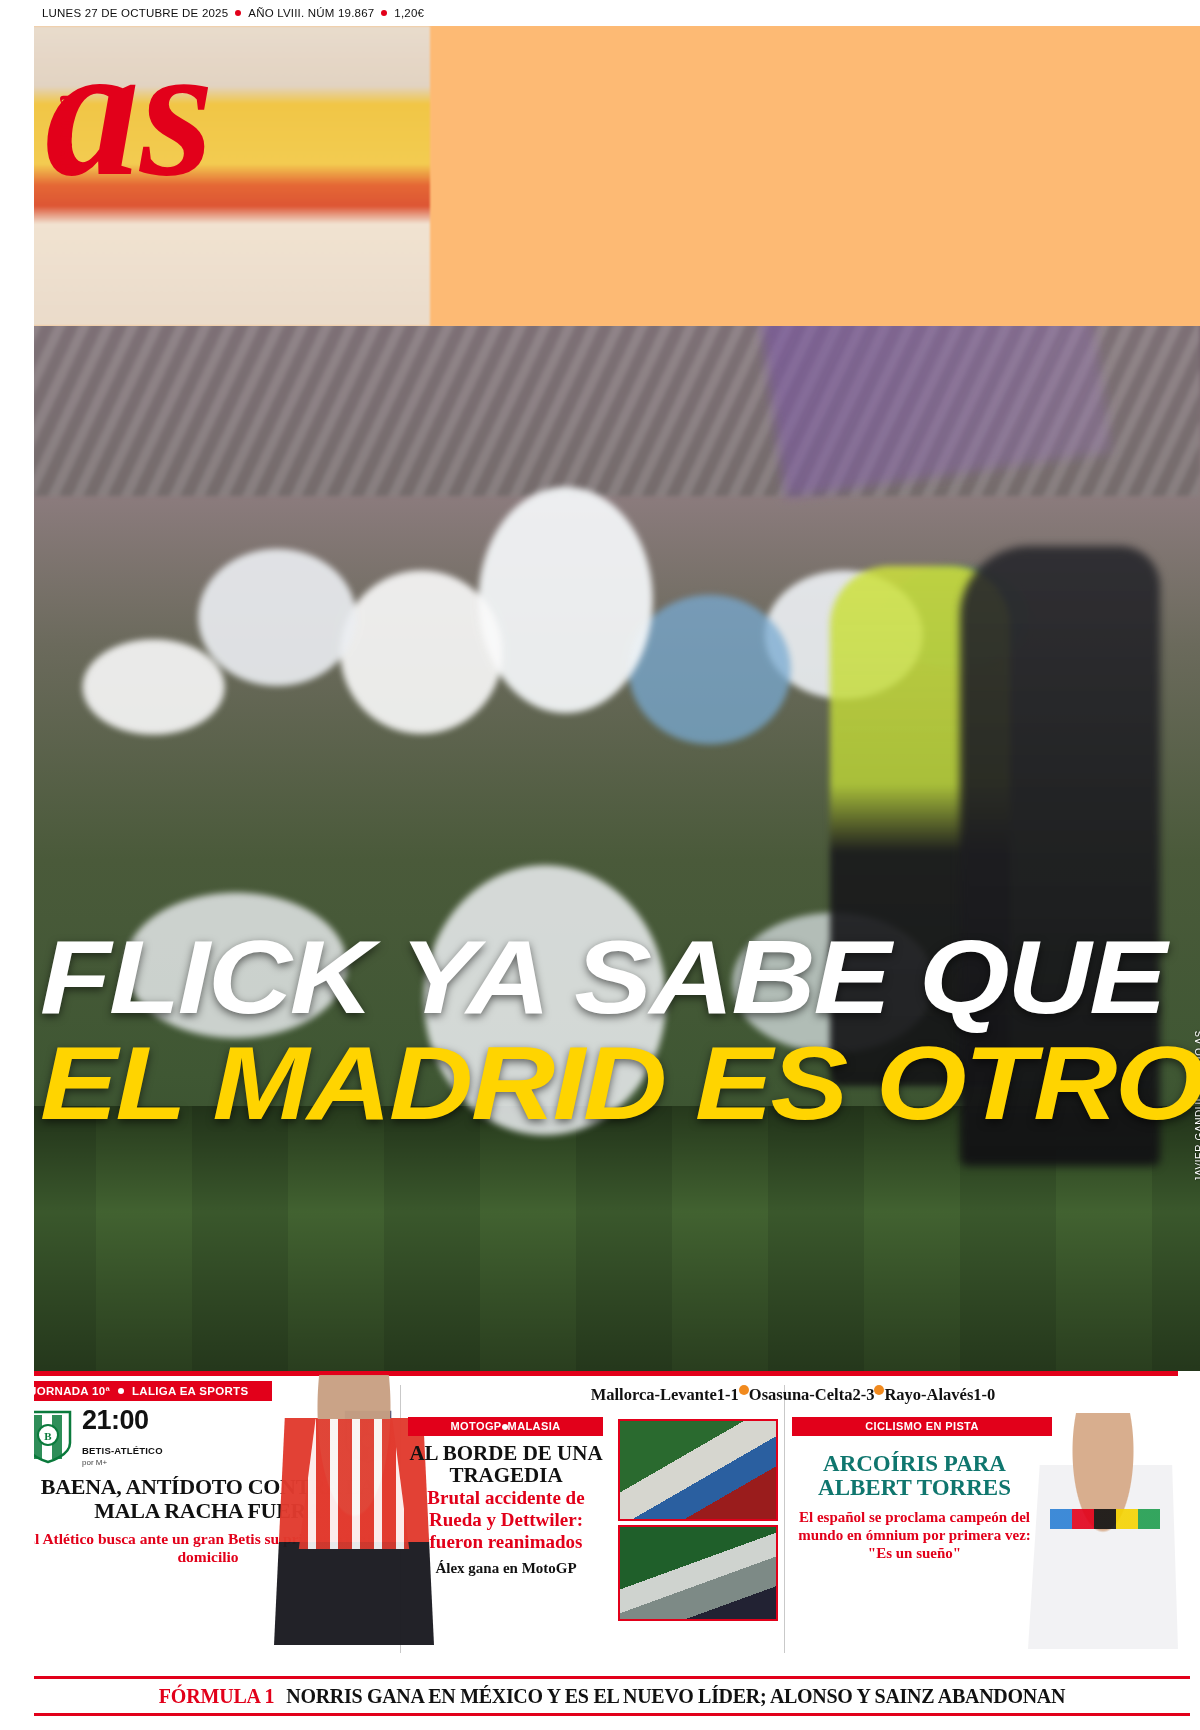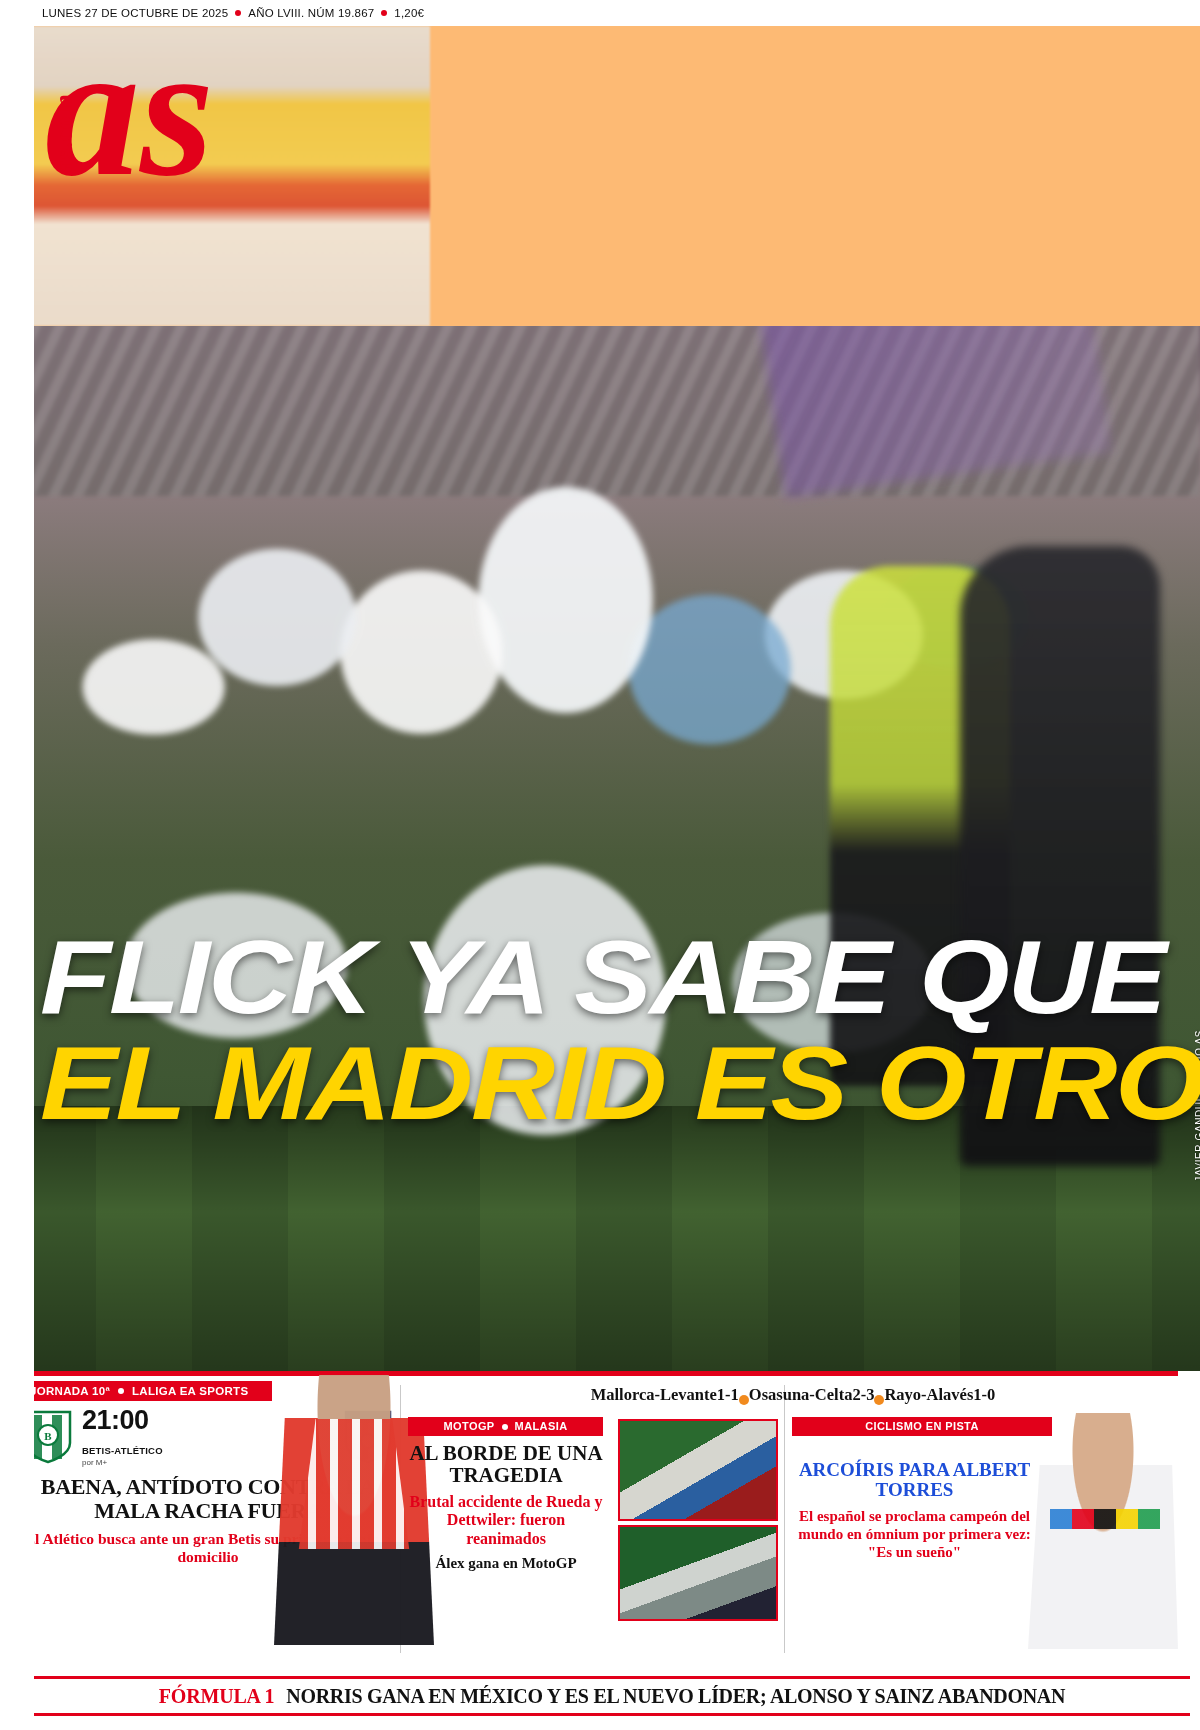--- a/index.html
+++ b/index.html
@@ -249,42 +249,42 @@
   .baena-stripes {
     position: absolute; left: 272px; top: 38px; width: 120px; height: 130px;
     background: repeating-linear-gradient(90deg, #e23b2f 0 14px, #fff 14px 22px);
     clip-path: polygon(18% 0, 82% 0, 96% 100%, 4% 100%);
     opacity: .9;
   }
 
   
   .results {
     position: absolute; left: 408px; top: 14px; width: 770px;
-    display: flex; align-items: flex-end; justify-content: center; 
+    display: flex; align-items: flex-start; justify-content: center; 
     font-size: 16.5px; font-weight: 700; color: #111;
     font-family: "Liberation Serif", serif;
   }
   .results .odot { width: 10px; height: 10px; border-radius: 50%; background: #f18a1e; }
 
   
   .mod-center { position: absolute; left: 408px; top: 46px; width: 370px; height: 236px; }
   .taghead {
     background: #e2001a; color: #fff; font-size: 11px; font-weight: 700;
     height: 19px; line-height: 19px; text-align: left; letter-spacing: .4px;
-    display: flex; align-items: center; justify-content: center; gap: 7px;
+    display: flex; align-items: center; justify-content: center; 
     width: 195px;
   }
   .taghead .wdot { width: 6px; height: 6px; border-radius: 50%; background: #fff; }
   .mod-center .ctext { width: 196px; float: left; text-align: center; }
   .mod-center h2 {
     margin-top: 6px; font-size: 21px; line-height: 1.06; font-weight: 700;
     color: #111; font-family: "Liberation Serif", serif;
   }
   .mod-center p {
-    margin-top: 6px; font-size: 16px; line-height: 1.18; font-weight: 700;
+    font-size: 19px; line-height: 1.18; font-weight: 700;
     color: #e2001a; font-family: "Liberation Serif", serif;
   }
   .mod-center .sub {
     margin-top: 6px; font-size: 15px; color: #111; font-weight: 700;
     font-family: "Liberation Serif", serif;
   }
   .moto-imgs { position: absolute; right: 0; top: 2px; width: 160px; }
   .moto-img1 {
     width: 160px; height: 102px; border: 2px solid #e2001a;
     background: linear-gradient(150deg, #2a6a2f 0 38%, #d6d6cf 38% 56%, #2a5fa0 56% 72%, #9a1c1c 72% 100%);
@@ -292,22 +292,22 @@
   .moto-img2 {
     margin-top: 4px; width: 160px; height: 96px; border: 2px solid #e2001a;
     background: linear-gradient(160deg, #1f5f2a 0 42%, #cfd3cf 42% 58%, #7d8a86 58% 78%, #223 78% 100%);
   }
 
   
   .mod-right { position: absolute; left: 792px; top: 46px; width: 386px; height: 236px; }
   .mod-right .taghead { width: 260px; margin: 0 auto; }
   .mod-right .rtext { width: 245px; text-align: center; }
   .mod-right h2 {
-    margin-top: 24px; font-size: 19px; line-height: 1.06; font-weight: 700;
-    color: #1d4ed8; font-family: "Liberation Serif", serif;
+    margin-top: 16px; font-size: 23px; line-height: 1.06; font-weight: 700;
+    color: #0f766e; font-family: "Liberation Serif", serif;
   }
   .mod-right p {
     margin-top: 7px; font-size: 15px; line-height: 1.2; font-weight: 700;
     color: #e2001a; font-family: "Liberation Serif", serif;
   }
   .torres-photo {
     position: absolute; right: 0; top: -4px; width: 150px; height: 236px;
     background:
       radial-gradient(ellipse at 50% 16%, #d8ae8e 0 30px, transparent 31px),
       linear-gradient(180deg, transparent 0 22%, #f2f2f4 22% 100%);

